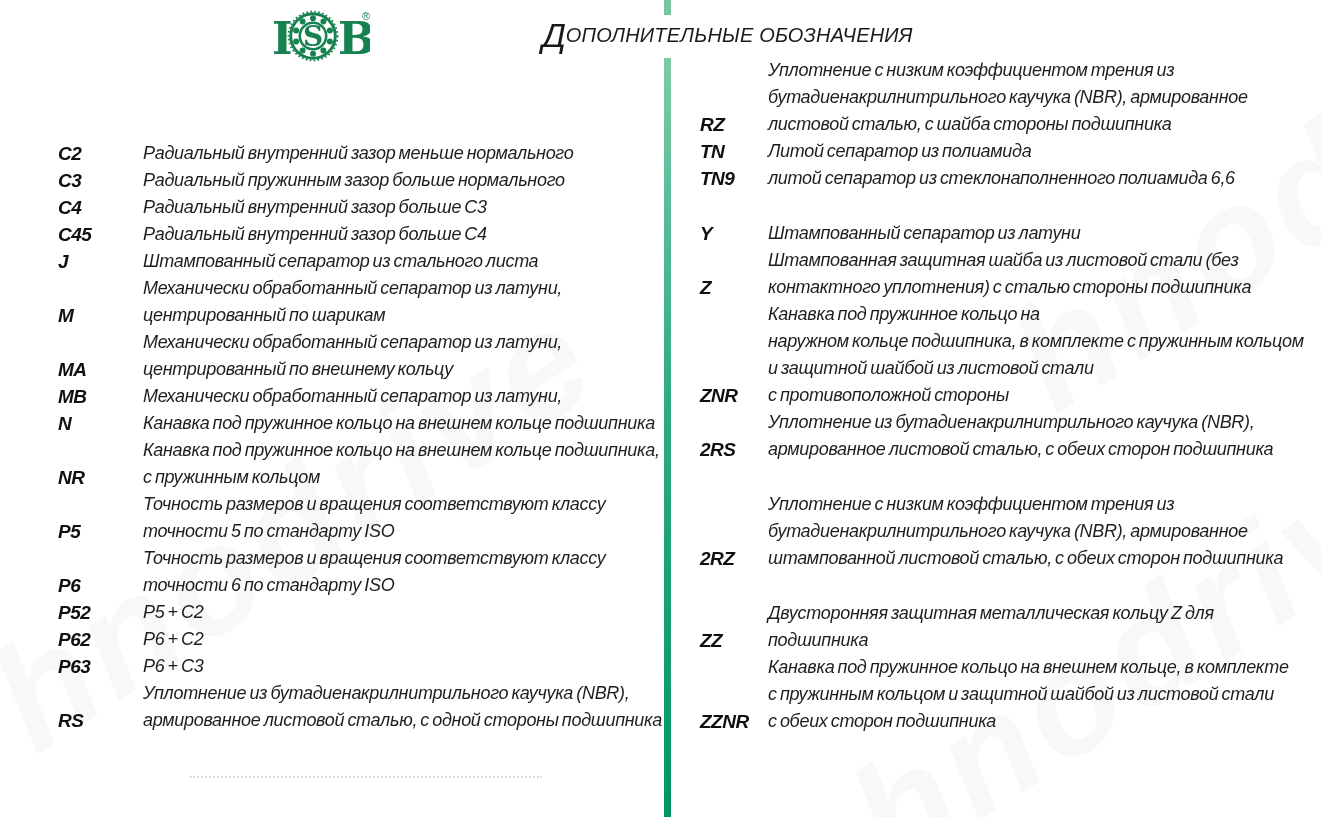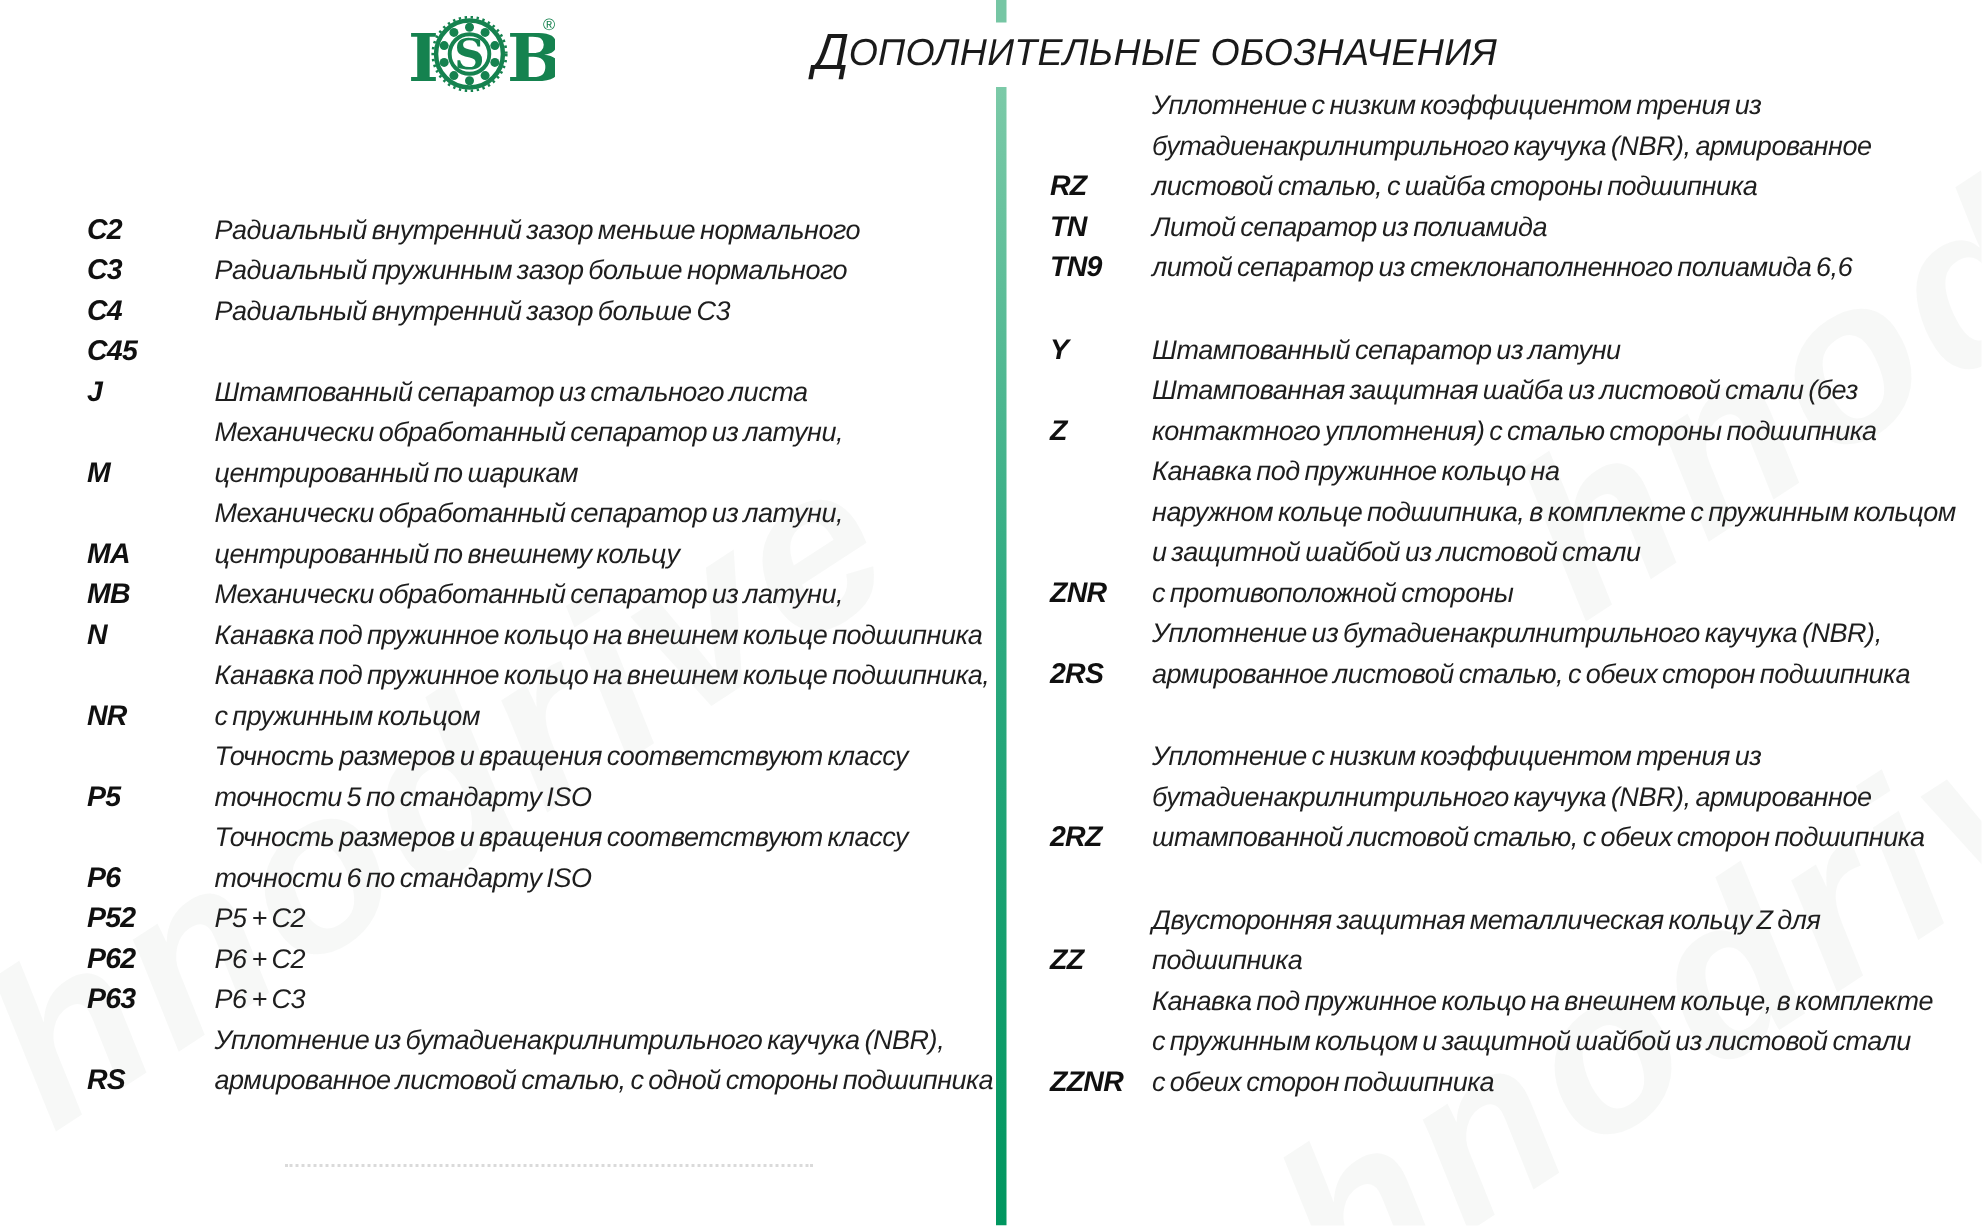--- a/index.html
+++ b/index.html
@@ -10,21 +10,21 @@
   }
   
   .logo{position:absolute;left:266px;top:6px;width:104px;height:56px;}
   
   .page-title{
     position:absolute;left:542px;top:17px;height:36px;
     font-style:italic;color:#1a1a1a;white-space:nowrap;
     letter-spacing:-0.2px;
   }
   .title-initial{font-size:34px;line-height:36px;vertical-align:bottom;}
-  .title-rest{font-size:25px;line-height:36px;text-transform:uppercase;letter-spacing:0.2px;}
+  .title-rest{font-size:20px;line-height:36px;text-transform:uppercase;letter-spacing:0.2px;}
   
   .divider-seg-top{position:absolute;left:664px;top:0;width:7px;height:15px;background:#76c6a4;}
   .divider-seg-main{
     position:absolute;left:664px;top:58px;width:7px;height:759px;
     background:linear-gradient(180deg,#7ccaa8 0%,#2fab81 45%,#00965f 100%);
   }
   
   .col{
     position:absolute;font-style:italic;font-size:18px;line-height:27px;
     letter-spacing:-0.3px;
@@ -110,20 +110,23 @@
       </div>
     </div>
     <div class="entry">
       <div class="code">C4</div>
       <div class="desc">
         <div>Радиальный внутренний зазор больше C3</div>
       </div>
     </div>
     <div class="entry">
       <div class="code">C45</div>
+      <div class="desc">
+        <div>Радиальный внутренний зазор больше C4</div>
+      </div>
     </div>
     <div class="entry">
       <div class="code">J</div>
       <div class="desc">
         <div>Штампованный сепаратор из стального листа</div>
       </div>
     </div>
     <div class="entry">
       <div class="code">M</div>
       <div class="desc">

